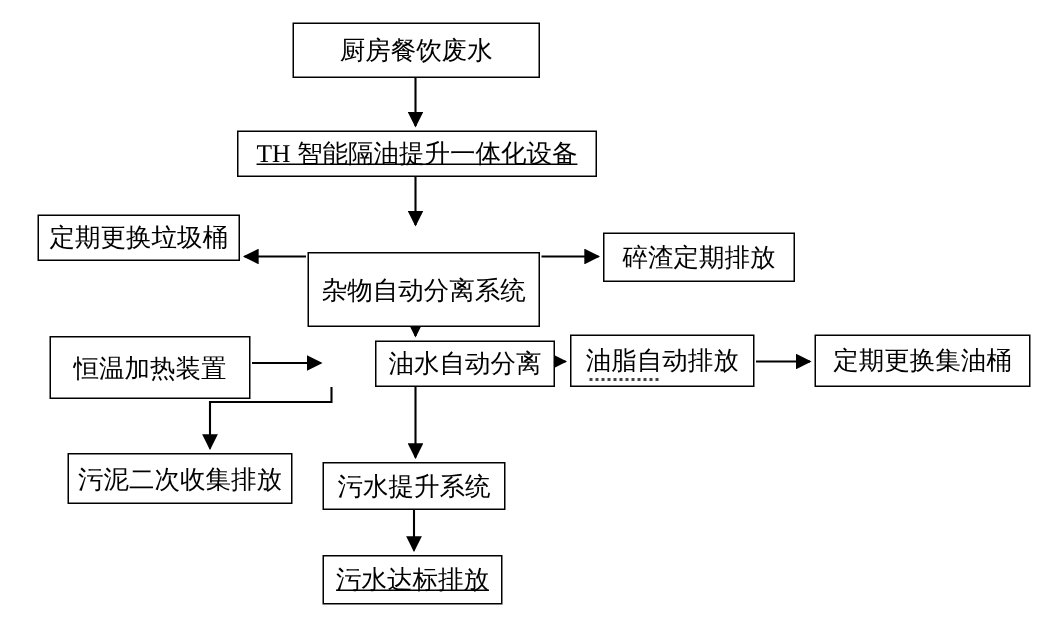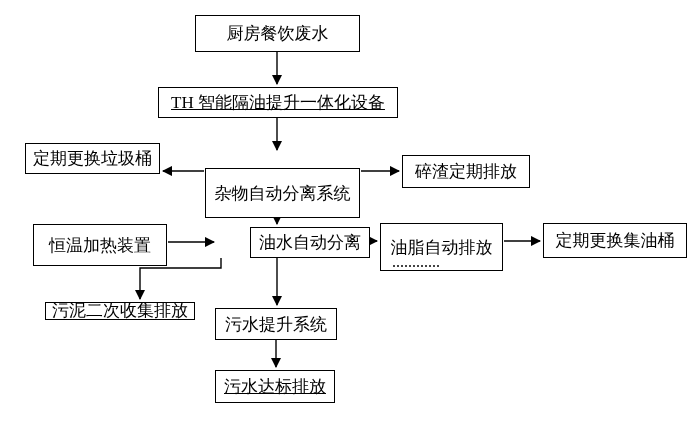--- a/index.html
+++ b/index.html
@@ -31,23 +31,23 @@
     text-align: center;
   }
   
   #n-kitchen   { left:195px; top:15px;  width:165px; height:37px; }
   #n-thdevice  { left:158px; top:87px;  width:240px; height:31px;text-decoration:underline; }
   #n-trash     { left:25px;  top:143px; width:135px; height:31px; }
   #n-debris    { left:205px; top:168px; width:155px; height:50px; }
   #n-residue   { left:402px; top:155px; width:128px; height:33px; }
   #n-heater    { left:33px;  top:224px; width:134px; height:42px; }
   #n-oilwater  { left:217px; top:227px; width:120px; height:31px;margin-left:33px; }
-  #n-grease    { left:380px; top:223px; width:123px; height:48px; }
+  #n-grease    { left:380px; top:223px; width:123px; height:35px; }
   #n-oilbarrel { left:543px; top:223px; width:144px; height:35px; }
-  #n-sludge    { left:45px;  top:302px; width:150px; height:18px;align-items:flex-end; }
+  #n-sludge    { left:45px;  top:302px; width:150px; height:34px; }
   #n-lift      { left:215px; top:308px; width:122px; height:32px;justify-content:center; }
   #n-outfall   { left:215px; top:370px; width:120px; height:33px;text-decoration:underline; }
 
   .dots {
     position: absolute;
     left: 12px;
     bottom: 3px;
     width: 46px;
     height: 0;
     border-bottom: 2px dotted #444444;

